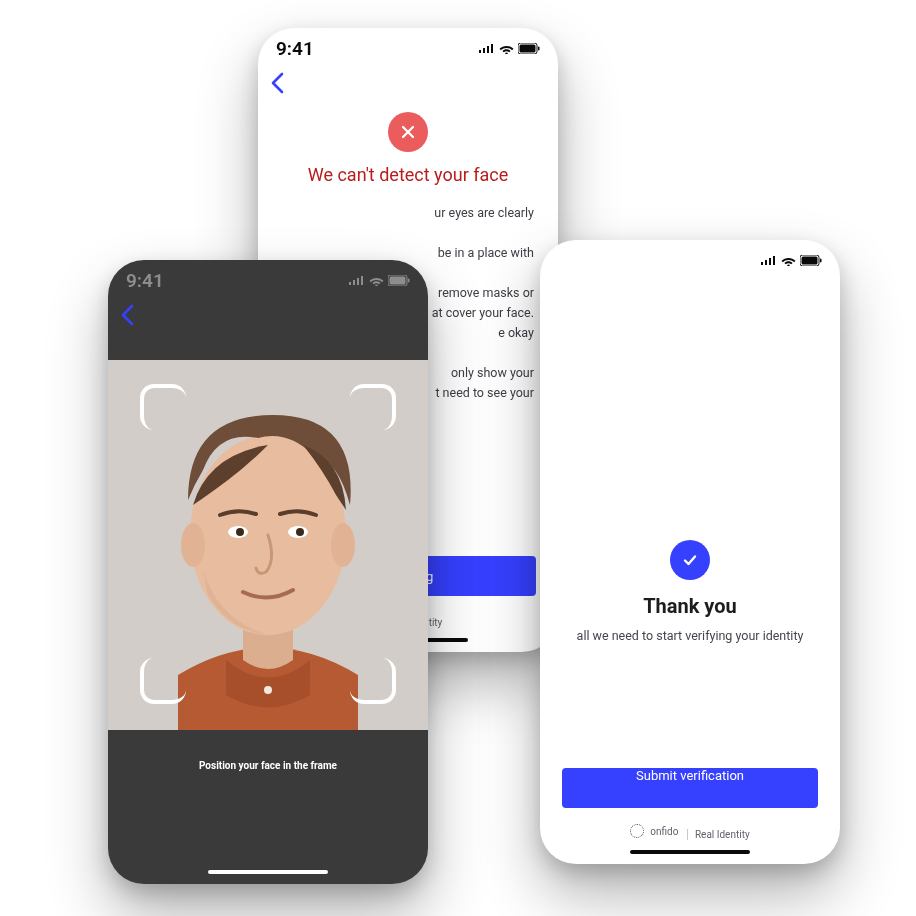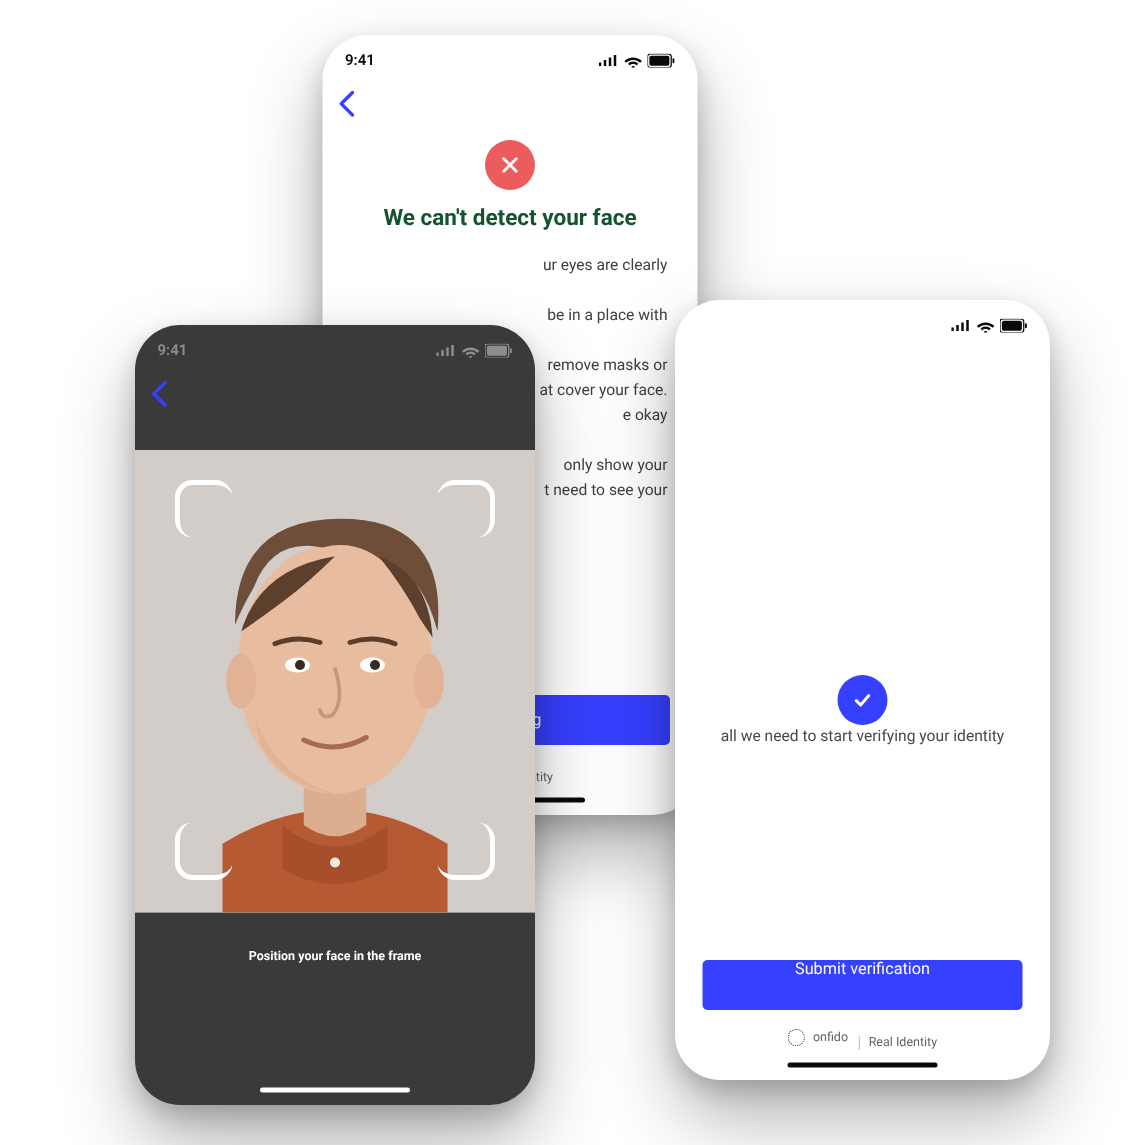--- a/index.html
+++ b/index.html
@@ -3,32 +3,32 @@
 <meta charset="utf-8">
 <style>
   html,body{margin:0;padding:0;width:916px;height:916px;font-family:-apple-system,BlinkMacSystemFont,"Segoe UI",Roboto,Helvetica,Arial,sans-serif;background:transparent;}
   .stage{position:relative;width:916px;height:916px;}
   .phone{position:absolute;border-radius:36px;overflow:hidden;box-shadow:0 30px 60px rgba(0,0,0,.30),0 8px 20px rgba(0,0,0,.18);}
   
   .phoneB{left:258px;top:28px;width:300px;height:624px;background:#fff;z-index:1;}
   .phoneC{left:540px;top:240px;width:300px;height:624px;background:#fff;z-index:2;}
   .phoneA{left:108px;top:260px;width:320px;height:624px;background:#3a3a3b;z-index:3;}
 
-  .status{height:40px;display:flex;align-items:center;justify-content:space-between;padding:0 18px;font-size:12px;font-weight:600;color:#0a0a0a;}
+  .status{height:40px;display:flex;align-items:center;justify-content:space-between;padding:0 18px;font-size:19px;font-weight:600;color:#0a0a0a;}
   .statusA{color:#8d8d90;}
   .icons{display:flex;align-items:center;gap:4px;}
   .nav{height:34px;display:flex;align-items:center;padding:0 12px;}
   .back-chevron{color:#3640ff;font-size:26px;font-weight:300;line-height:1;}
 
   .circle{width:40px;height:40px;border-radius:50%;display:flex;align-items:center;justify-content:center;color:#fff;}
   .red{background:#eb5c5c;}
   .blue{background:#3640ff;}
 
   .bcontent{padding:6px 18px 0;text-align:center;}
-  .btitle{font-size:18px;font-weight:700;color:#14532d;margin:12px 0 18px;}
+  .btitle{font-size:18px;font-weight:400;color:#b91c1c;margin:12px 0 18px;}
   .btips{text-align:right;font-size:12.5px;line-height:1.6;color:#3d3f46;padding-right:6px;}
   .btips p{margin:0 0 20px;}
   .bbtn{position:absolute;left:22px;right:22px;bottom:56px;height:40px;border-radius:4px;background:#3640ff;color:#fff;display:flex;align-items:center;justify-content:center;font-size:13px;}
   .bfooter{position:absolute;bottom:24px;left:0;right:0;text-align:center;font-size:10px;color:#61636b;}
   .bfooter .bar{display:inline-block;border-left:1px solid #c8c9cd;padding-left:7px;margin-left:6px;}
 
   
   .cpad{padding-top:260px;text-align:center;}
   .ctitle{font-size:20px;font-weight:700;margin:14px 0 8px;color:#1c1d20;}
   .cmsg{font-size:12.5px;color:#45474e;line-height:1.55;padding:0 12px;}
@@ -122,20 +122,21 @@
             <rect x="20" y="3.5" width="1.5" height="4" rx="1" fill="#0a0a0a"></rect>
           </svg>
       </span>
     </div>
     <div class="cpad">
       <div class="circle blue" style="margin:0 auto;">
         <svg width="18" height="18" viewBox="0 0 18 18">
             <path d="M4 9.5 L7.5 13 L14 5.5" fill="none" stroke="#fff" stroke-width="2.4" stroke-linecap="round" stroke-linejoin="round"></path>
           </svg>
       </div>
+      <div class="ctitle">Thank you</div>
       <div class="cmsg">all we need to start verifying your identity</div>
     </div>
     <div class="cbtn">
         <span>Submit verification</span>
       </div>
     <div class="bfooter">
       <span class="brand">
           <span class="dots"></span>
           <span>onfido</span>
         </span>

